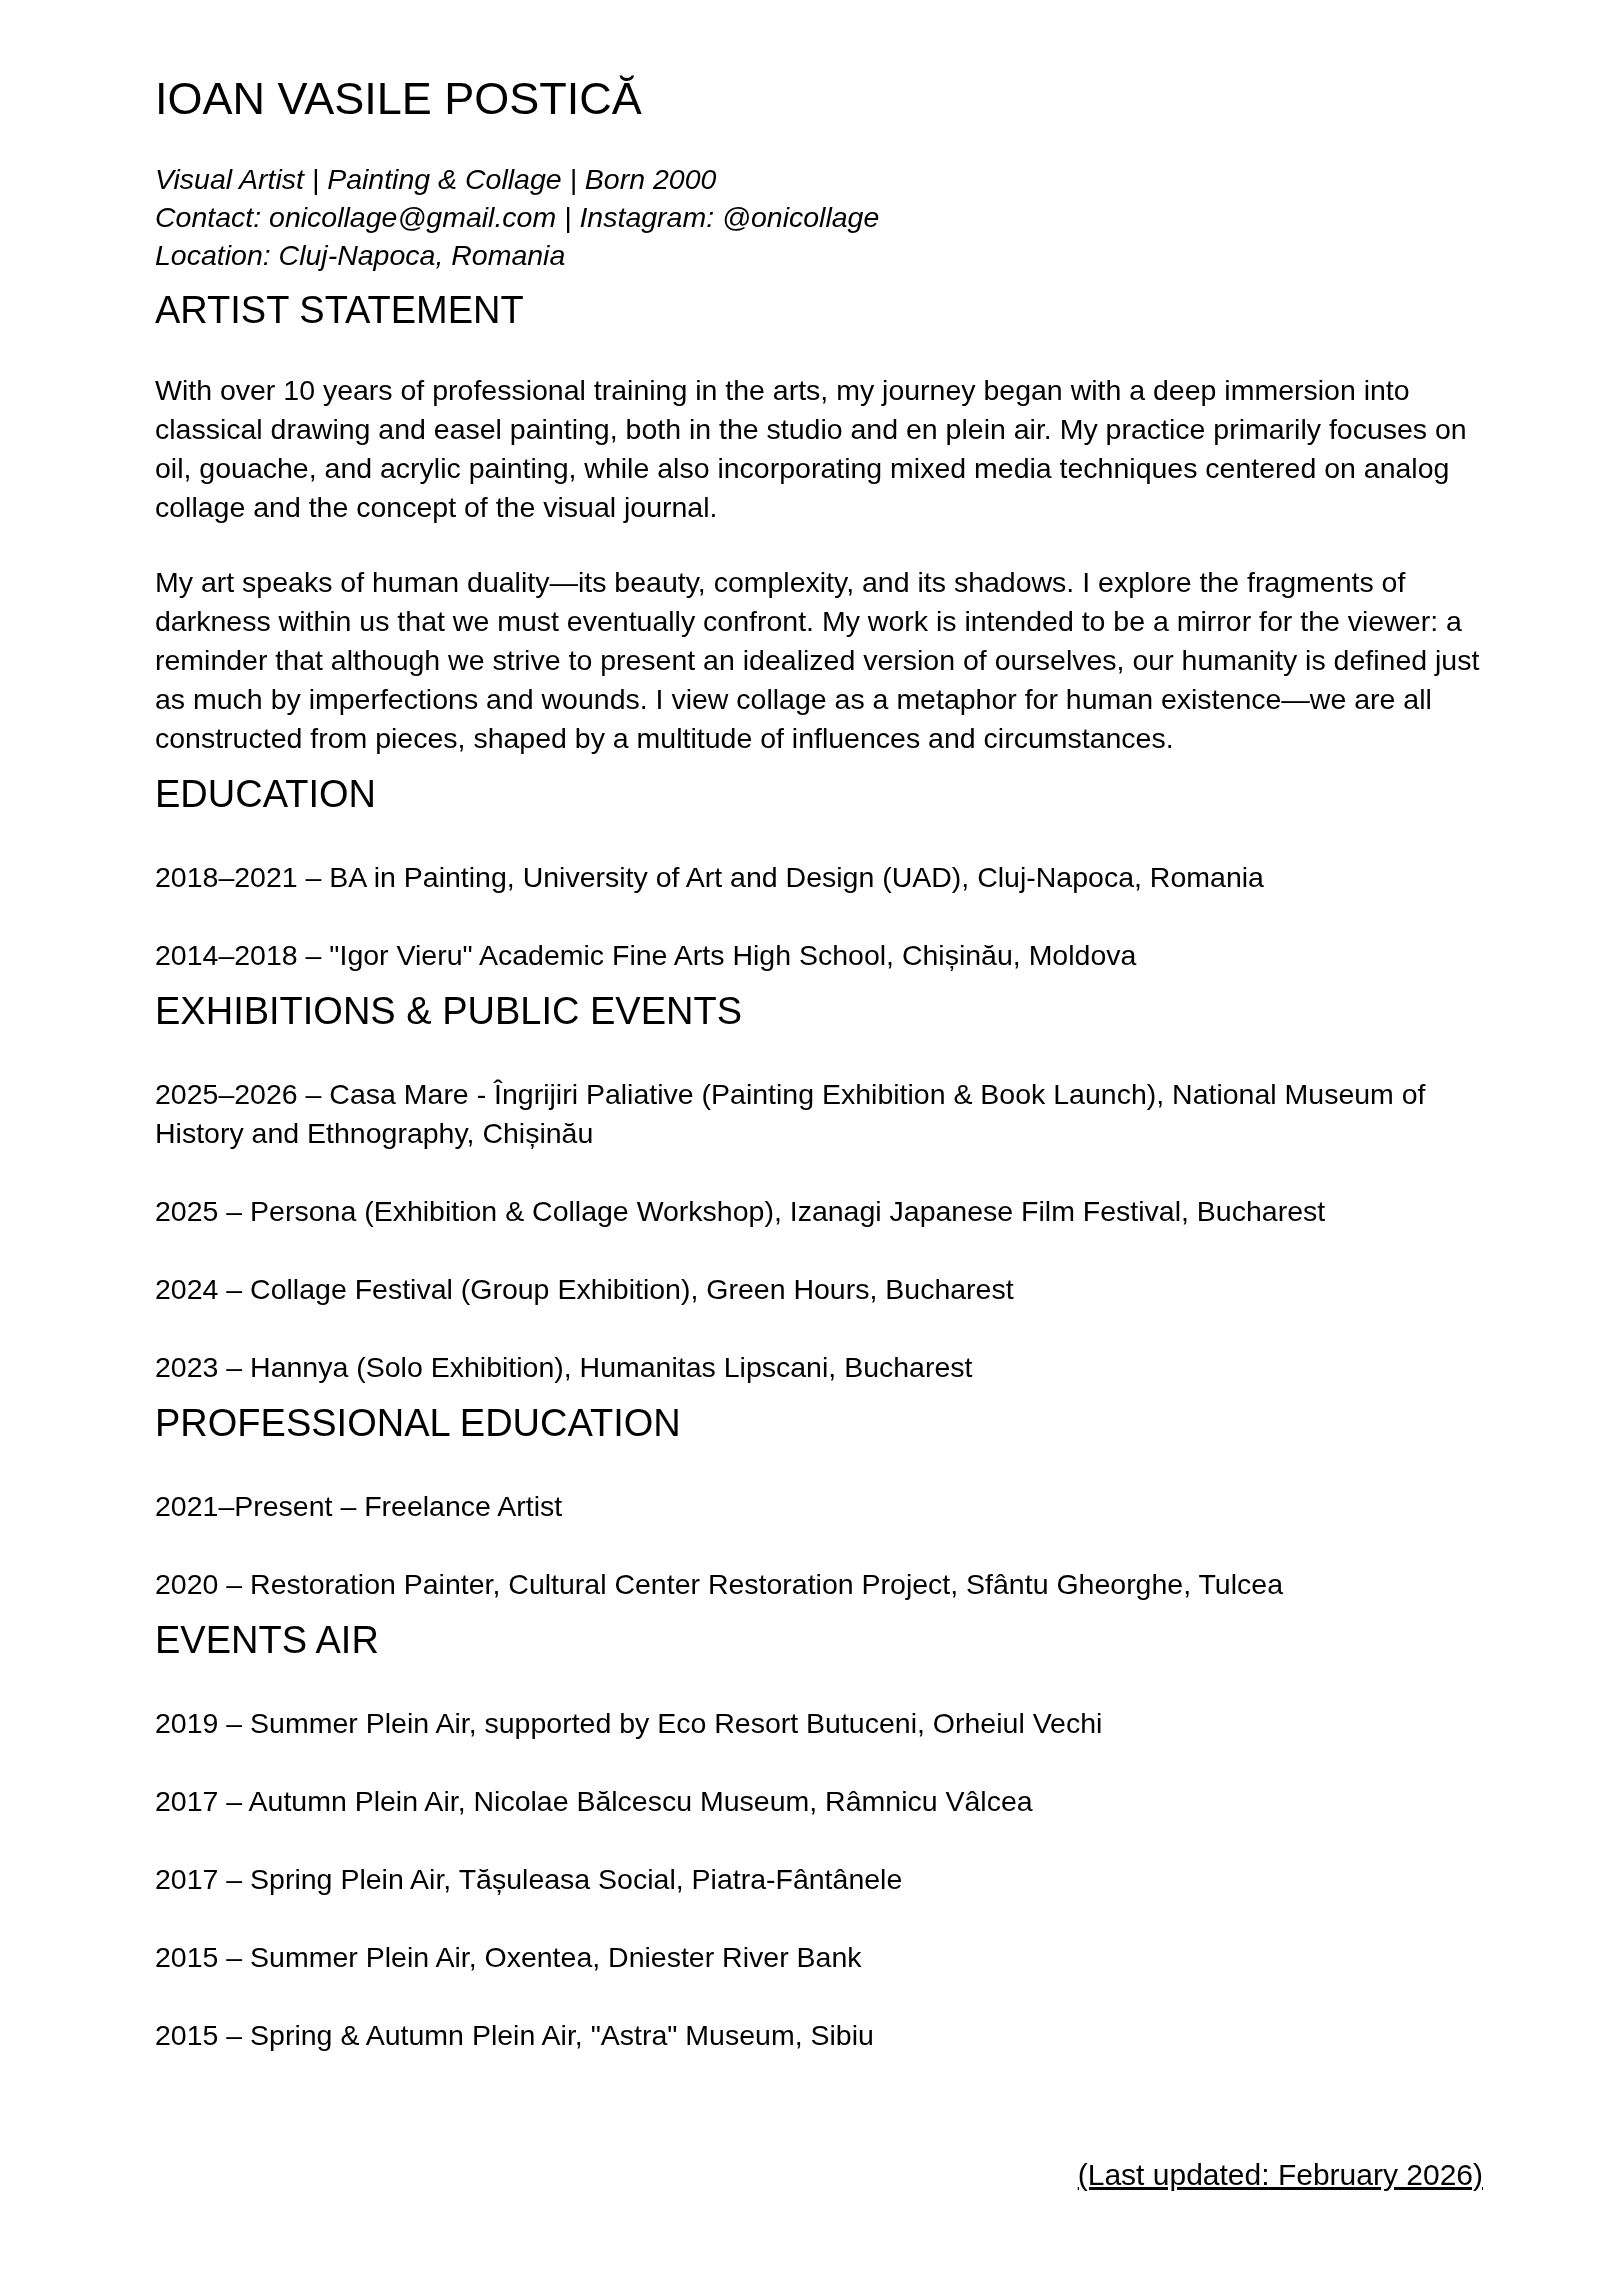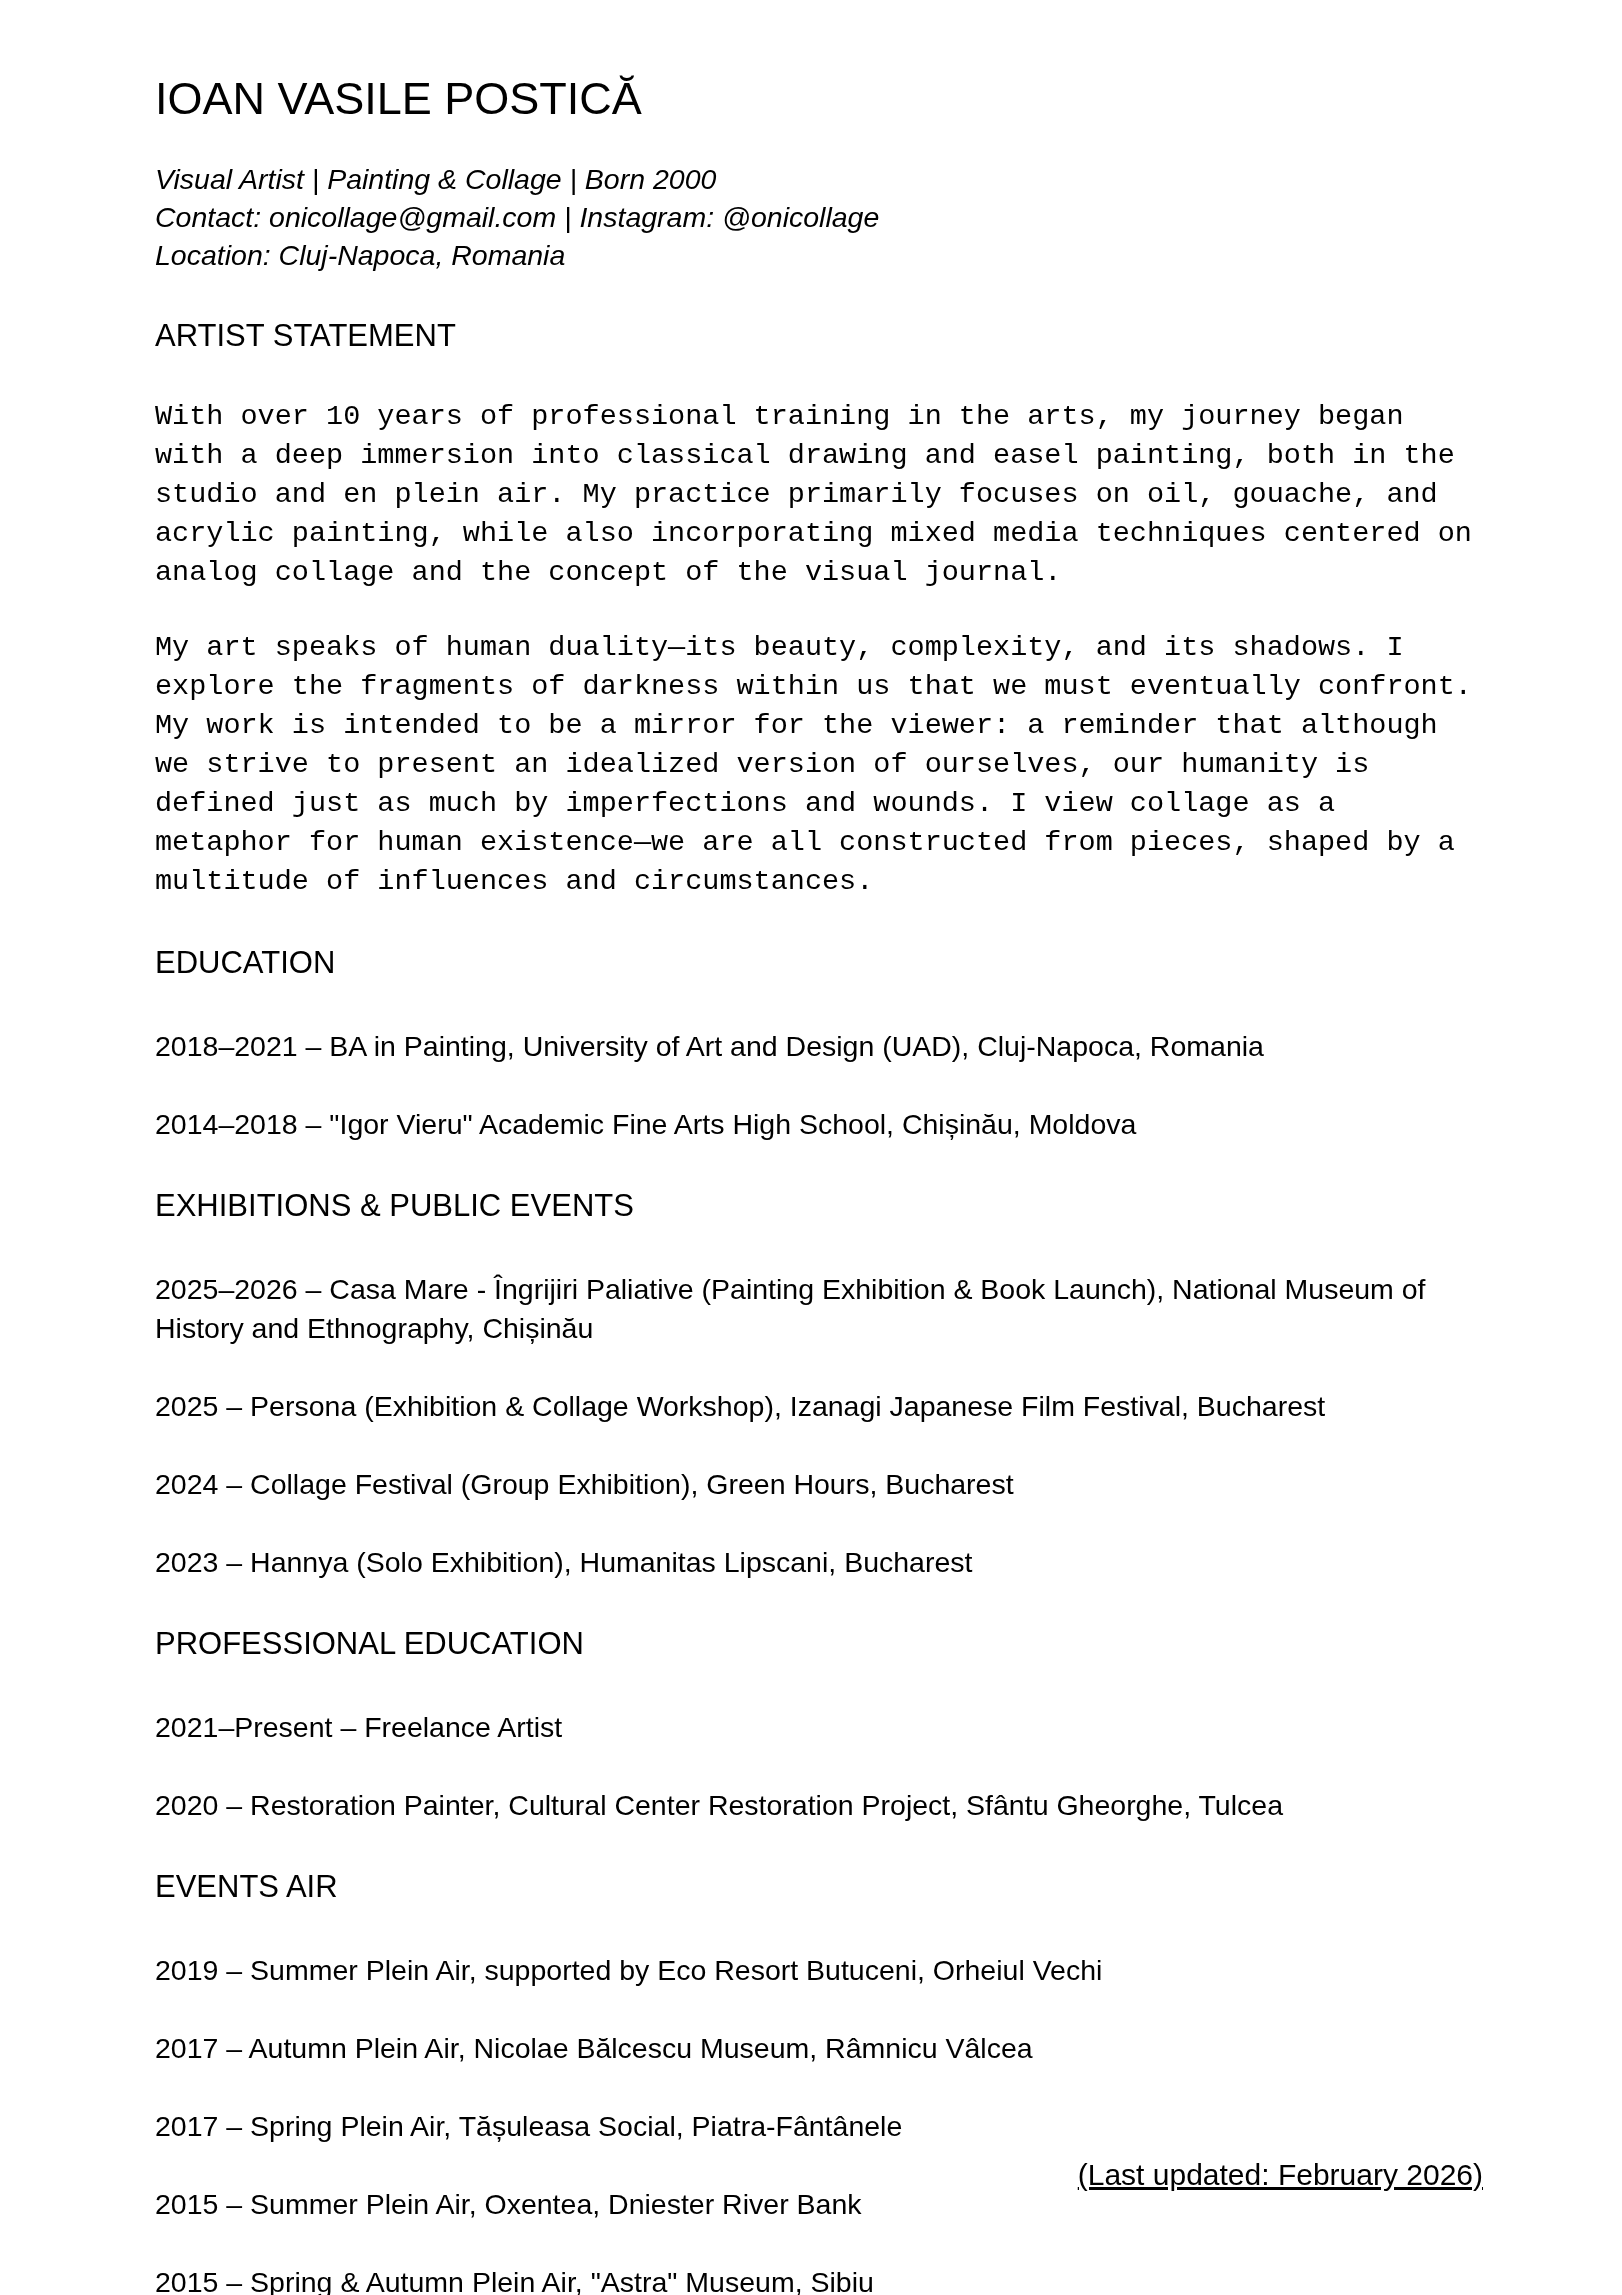--- a/index.html
+++ b/index.html
@@ -26,30 +26,29 @@
   }
   .contact-block {
     margin-top: 35px;
   }
   .contact-line {
     font-size: 28.5px;
     line-height: 38px;
     font-style: italic;
   }
   .section-heading {
-    font-size: 31px;
+    font-size: 38px;
     font-weight: 400;
     line-height: 50px;
-    margin: 37px 0 0 0;
+    margin: 11px 0 0 0;
   }
   .para {
     font-size: 28.5px;
     line-height: 39px;
     margin: 36px 0 0 0;
-    font-family: Liberation Mono, monospace;
   }
   .entry {
     font-size: 28.5px;
     line-height: 39px;
     margin: 39px 0 0 0;
   }
   .footer-note {
     position: absolute;
     top: 2156px;
     right: 140px;

